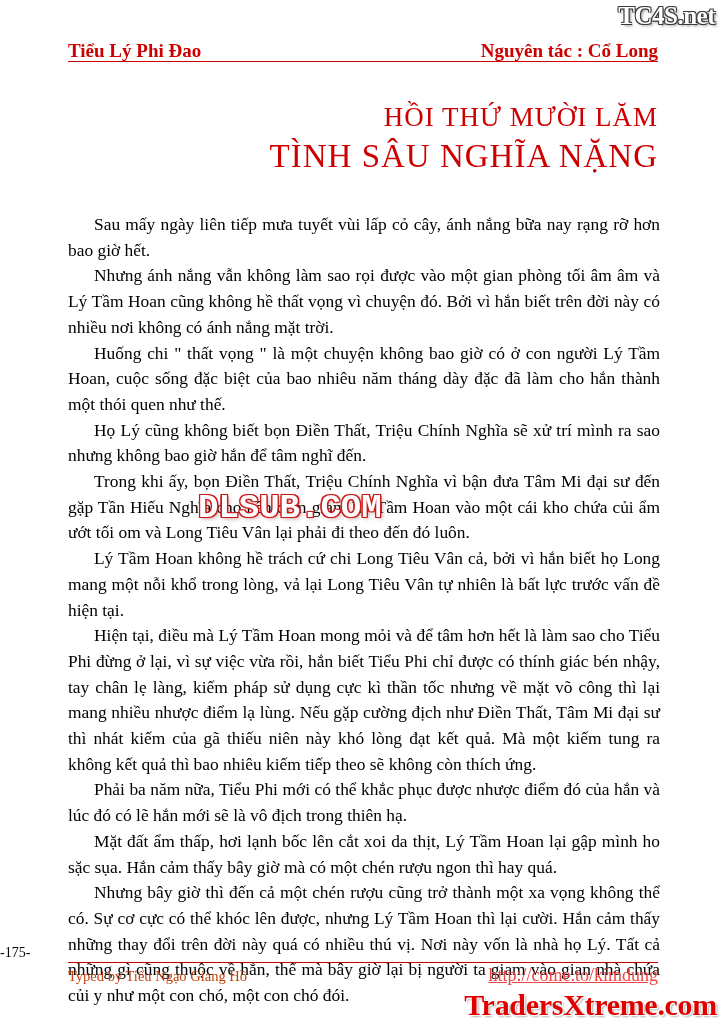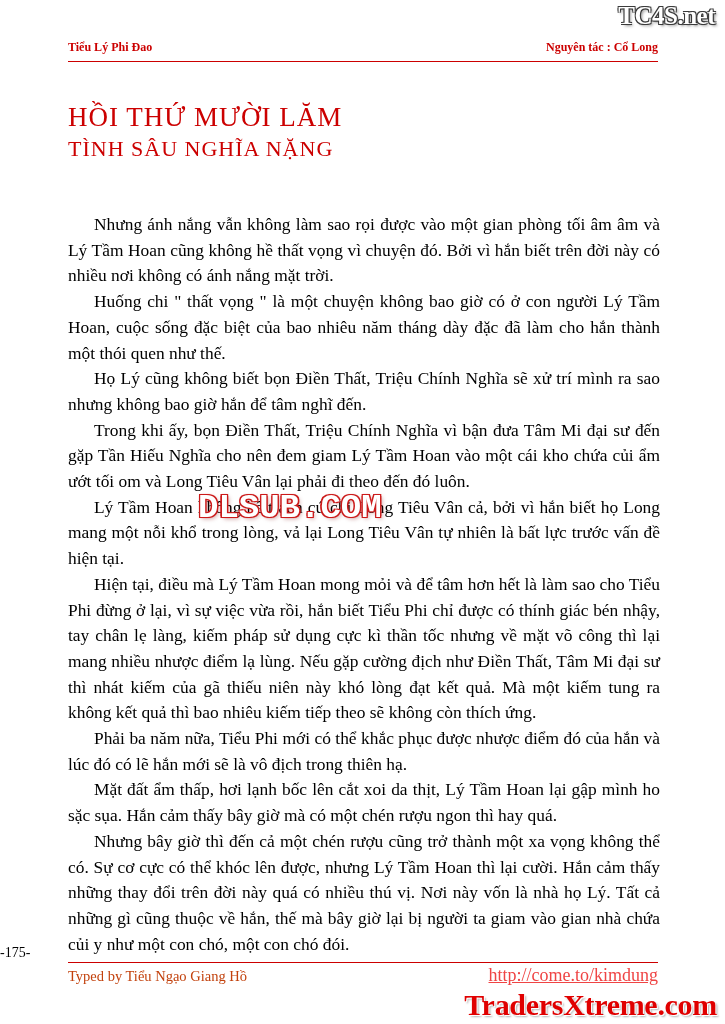--- a/index.html
+++ b/index.html
@@ -73,51 +73,51 @@
 
   
   .header {
     position: absolute;
     left: 68px;
     top: 40px;
     width: 590px;
     display: flex;
     justify-content: space-between;
     align-items: flex-end;
-    font-size: 12px;
+    font-size: 19px;
     font-weight: bold;
     color: #cc0000;
     font-family: "Liberation Serif", serif;
   }
   .header-rule {
     position: absolute;
     left: 68px;
     top: 61px;
     width: 590px;
     height: 1px;
     background: #cc0000;
   }
 
   
   .title-block {
     position: absolute;
     left: 68px;
     top: 100px;
     width: 590px;
-    text-align: left;
+    text-align: right;
     color: #cc0000;
   }
   .title-line1 {
     font-size: 27px;
     letter-spacing: 1px;
     font-family: "Liberation Serif", serif;
     line-height: 1.28;
   }
   .title-line2 {
-    font-size: 22px;
+    font-size: 33px;
     letter-spacing: 1px;
     font-family: "Liberation Serif", serif;
     line-height: 1.28;
   }
 
   
   .body-text {
     position: absolute;
     left: 68px;
     top: 212px;
@@ -186,20 +186,21 @@
     <span>Nguyên tác : Cổ Long</span>
   </div>
   <div class="header-rule"></div>
 
   <div class="title-block">
     <div class="title-line1">HỒI THỨ MƯỜI LĂM</div>
     <div class="title-line2">TÌNH SÂU NGHĨA NẶNG</div>
   </div>
 
   <div class="body-text">
+    <p>Sau mấy ngày liên tiếp mưa tuyết vùi lấp cỏ cây, ánh nắng bữa nay rạng rỡ hơn bao giờ hết.</p>
     <p>Nhưng ánh nắng vẫn không làm sao rọi được vào một gian phòng tối âm âm và Lý Tầm Hoan cũng không hề thất vọng vì chuyện đó. Bởi vì hắn biết trên đời này có nhiều nơi không có ánh nắng mặt trời.</p>
     <p>Huống chi " thất vọng " là một chuyện không bao giờ có ở con người Lý Tầm Hoan, cuộc sống đặc biệt của bao nhiêu năm tháng dày đặc đã làm cho hắn thành một thói quen như thế.</p>
     <p>Họ Lý cũng không biết bọn Điền Thất, Triệu Chính Nghĩa sẽ xử trí mình ra sao nhưng không bao giờ hắn để tâm nghĩ đến.</p>
     <p>Trong khi ấy, bọn Điền Thất, Triệu Chính Nghĩa vì bận đưa Tâm Mi đại sư đến gặp Tần Hiếu Nghĩa cho nên đem giam Lý Tầm Hoan vào một cái kho chứa củi ẩm ướt tối om và Long Tiêu Vân lại phải đi theo đến đó luôn.</p>
     <p>Lý Tầm Hoan không hề trách cứ chi Long Tiêu Vân cả, bởi vì hắn biết họ Long mang một nỗi khổ trong lòng, vả lại Long Tiêu Vân tự nhiên là bất lực trước vấn đề hiện tại.</p>
     <p>Hiện tại, điều mà Lý Tầm Hoan mong mỏi và để tâm hơn hết là làm sao cho Tiểu Phi đừng ở lại, vì sự việc vừa rồi, hắn biết Tiểu Phi chỉ được có thính giác bén nhậy, tay chân lẹ làng, kiếm pháp sử dụng cực kì thần tốc nhưng về mặt võ công thì lại mang nhiều nhược điểm lạ lùng. Nếu gặp cường địch như Điền Thất, Tâm Mi đại sư thì nhát kiếm của gã thiếu niên này khó lòng đạt kết quả. Mà một kiếm tung ra không kết quả thì bao nhiêu kiếm tiếp theo sẽ không còn thích ứng.</p>
     <p>Phải ba năm nữa, Tiểu Phi mới có thể khắc phục được nhược điểm đó của hắn và lúc đó có lẽ hắn mới sẽ là vô địch trong thiên hạ.</p>
     <p>Mặt đất ẩm thấp, hơi lạnh bốc lên cắt xoi da thịt, Lý Tầm Hoan lại gập mình ho sặc sụa. Hắn cảm thấy bây giờ mà có một chén rượu ngon thì hay quá.</p>
     <p>Nhưng bây giờ thì đến cả một chén rượu cũng trở thành một xa vọng không thể có. Sự cơ cực có thể khóc lên được, nhưng Lý Tầm Hoan thì lại cười. Hắn cảm thấy những thay đổi trên đời này quá có nhiều thú vị. Nơi này vốn là nhà họ Lý. Tất cả những gì cũng thuộc về hắn, thế mà bây giờ lại bị người ta giam vào gian nhà chứa củi y như một con chó, một con chó đói.</p>
   </div>

